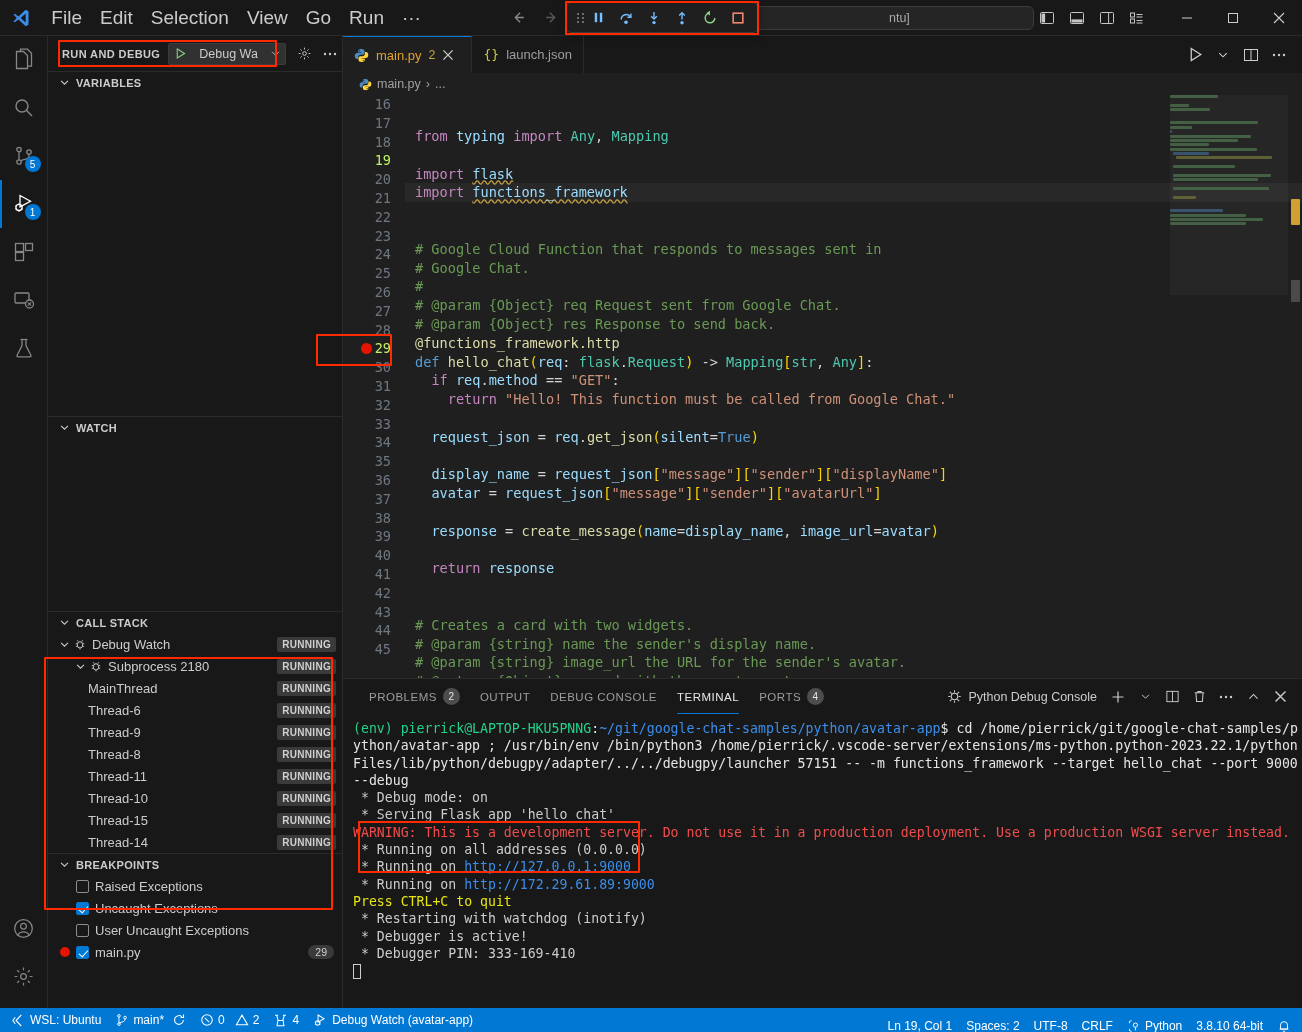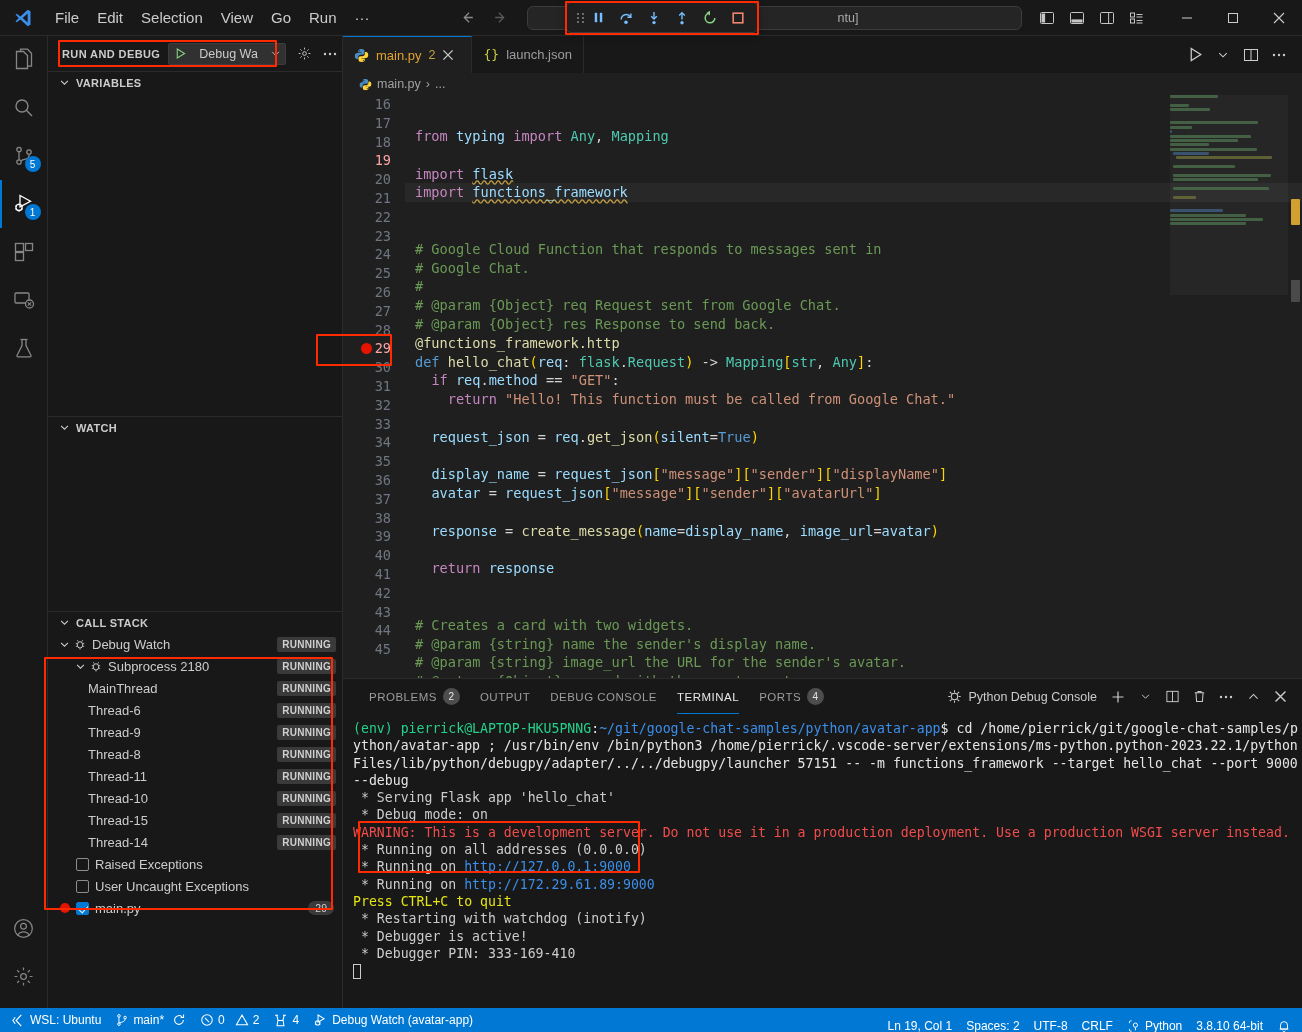--- a/index.html
+++ b/index.html
@@ -13,21 +13,21 @@
   #app { position: relative; width: 1302px; height: 1032px; display: flex; flex-direction: column; }
 
   
   .titlebar {
     height: 36px; background: #181818; border-bottom: 1px solid #2b2b2b;
     display: flex; align-items: center; flex: 0 0 36px; position: relative;
   }
   .vscode-logo { width: 46px; display: flex; align-items: center; justify-content: center; }
   .menu { display: flex; align-items: center; gap: 0px; }
   .menu-item {
-    font-size: 15px; color: #cccccc; padding: 4px 9px; border-radius: 3px; cursor: default;
+    font-size: 19px; color: #cccccc; padding: 4px 9px; border-radius: 3px; cursor: default;
     white-space: nowrap;
   }
   .nav-arrows { display: flex; align-items: center; gap: 16px; margin-left: 80px; }
   .nav-arrow { color: #8a8a8a; font-size: 17px; line-height: 1; }
   .cmd-center {
     margin-left: 18px; width: 495px; height: 24px; background: #252526;
     border: 1px solid #3c3c3c; border-radius: 6px; display: flex; align-items: center;
     justify-content: center; font-size: 12.5px; color: #9d9d9d; position: relative;
     overflow: hidden;
   }
@@ -144,21 +144,21 @@
 
   .editor-area { flex: 1 1 auto; position: relative; overflow: hidden; background: #1f1f1f; }
   .code-scroll { position: absolute; inset: 0; display: flex; }
   .gutter { width: 62px; flex: 0 0 62px; position: relative; }
   .codecol { flex: 1 1 auto; position: relative; margin-top: 32px; }
   .ln, .cl {
     height: 18.8px; line-height: 18.8px; font-family: "DejaVu Sans Mono", monospace; font-size: 13.6px;
     white-space: pre;
   }
   .ln { text-align: right; padding-right: 14px; color: #6e7681; }
-  .ln.cur { color: #fca5a5; }
+  .ln.cur { color: #bef264; }
   .cl { padding-left: 10px; color: #cccccc; }
   .cl.hl { background: #282828; }
   .bpdot-g { position: absolute; left: 18px; width: 11px; height: 11px; border-radius: 50%; background: #e51400; }
 
   
   .t-kw { color: #c586c0; }
   .t-kw2 { color: #569cd6; }
   .t-fn { color: #dcdcaa; }
   .t-cls { color: #4ec9b0; }
   .t-str { color: #ce9178; }
@@ -552,25 +552,38 @@
             </div>
             <div class="cs-row">
               <span style="display:inline-block;width:40px"></span>
               <span class="cs-label">Thread-14</span>
               <span class="cs-state">RUNNING</span>
             </div>
           </div>
       </div>
 
       <div id="pane-breakpoints">
+        <div class="pane-header">
+          <span class="chev">
+            <svg width="11" height="11" viewBox="0 0 16 16">
+                <path d="M3 5.5 8 10.5 13 5.5" fill="none" stroke="#cccccc" stroke-width="1.5"></path>
+              </svg>
+          </span>
+          <span>BREAKPOINTS</span>
+        </div>
         <div class="pane-body" id="breakpoint-rows">
             <div class="bp-row">
               <span style="width:10px;flex:0 0 10px"></span>
               <span class="cbox "></span>
               <span>Raised Exceptions</span>
+            </div>
+            <div class="bp-row">
+              <span style="width:10px;flex:0 0 10px"></span>
+              <span class="cbox on"></span>
+              <span>Uncaught Exceptions</span>
             </div>
             <div class="bp-row">
               <span style="width:10px;flex:0 0 10px"></span>
               <span class="cbox "></span>
               <span>User Uncaught Exceptions</span>
             </div>
             <div class="bp-row">
               <span class="bp-dot"></span>
               <span class="cbox on"></span>
               <span>main.py</span>
@@ -811,22 +824,22 @@
             </div>
             <div class="pbtn">
               <svg width="13" height="13" viewBox="0 0 12 12">
                   <path d="M1.4 1.4 10.6 10.6M10.6 1.4 1.4 10.6" stroke="#cccccc" stroke-width="1.3"></path>
                 </svg>
             </div>
           </div>
         </div>
         <div class="terminal" id="terminal-body">
             <div class="tline"><span class="g-green">(env) </span><span class="g-green">pierrick@LAPTOP-HKU5PNNG</span><span class="g-white">:</span><span class="g-blue">~/git/google-chat-samples/python/avatar-app</span><span class="g-white">$ </span><span class="g-white">cd /home/pierrick/git/google-chat-samples/python/avatar-app ; /usr/bin/env /bin/python3 /home/pierrick/.vscode-server/extensions/ms-python.python-2023.22.1/pythonFiles/lib/python/debugpy/adapter/../../debugpy/launcher 57151 -- -m functions_framework --target hello_chat --port 9000 --debug</span></div>
+            <div class="tline"> * Debug mode: on</div>
             <div class="tline"> * Serving Flask app 'hello_chat'</div>
-            <div class="tline"> * Debug mode: on</div>
             <div class="tline"><span class="g-red">WARNING: This is a development server. Do not use it in a production deployment. Use a production WSGI server instead.</span></div>
             <div class="tline"> * Running on all addresses (0.0.0.0)</div>
             <div class="tline"><span> * Running on </span><span class="g-blue">http://127.0.0.1:9000</span></div>
             <div class="tline"><span> * Running on </span><span class="g-blue">http://172.29.61.89:9000</span></div>
             <div class="tline"><span class="g-yellow">Press CTRL+C to quit</span></div>
             <div class="tline"> * Restarting with watchdog (inotify)</div>
             <div class="tline"> * Debugger is active!</div>
             <div class="tline"> * Debugger PIN: 333-169-410</div>
             <div class="tline"><span class="cursor-blk"></span></div>
           </div>

